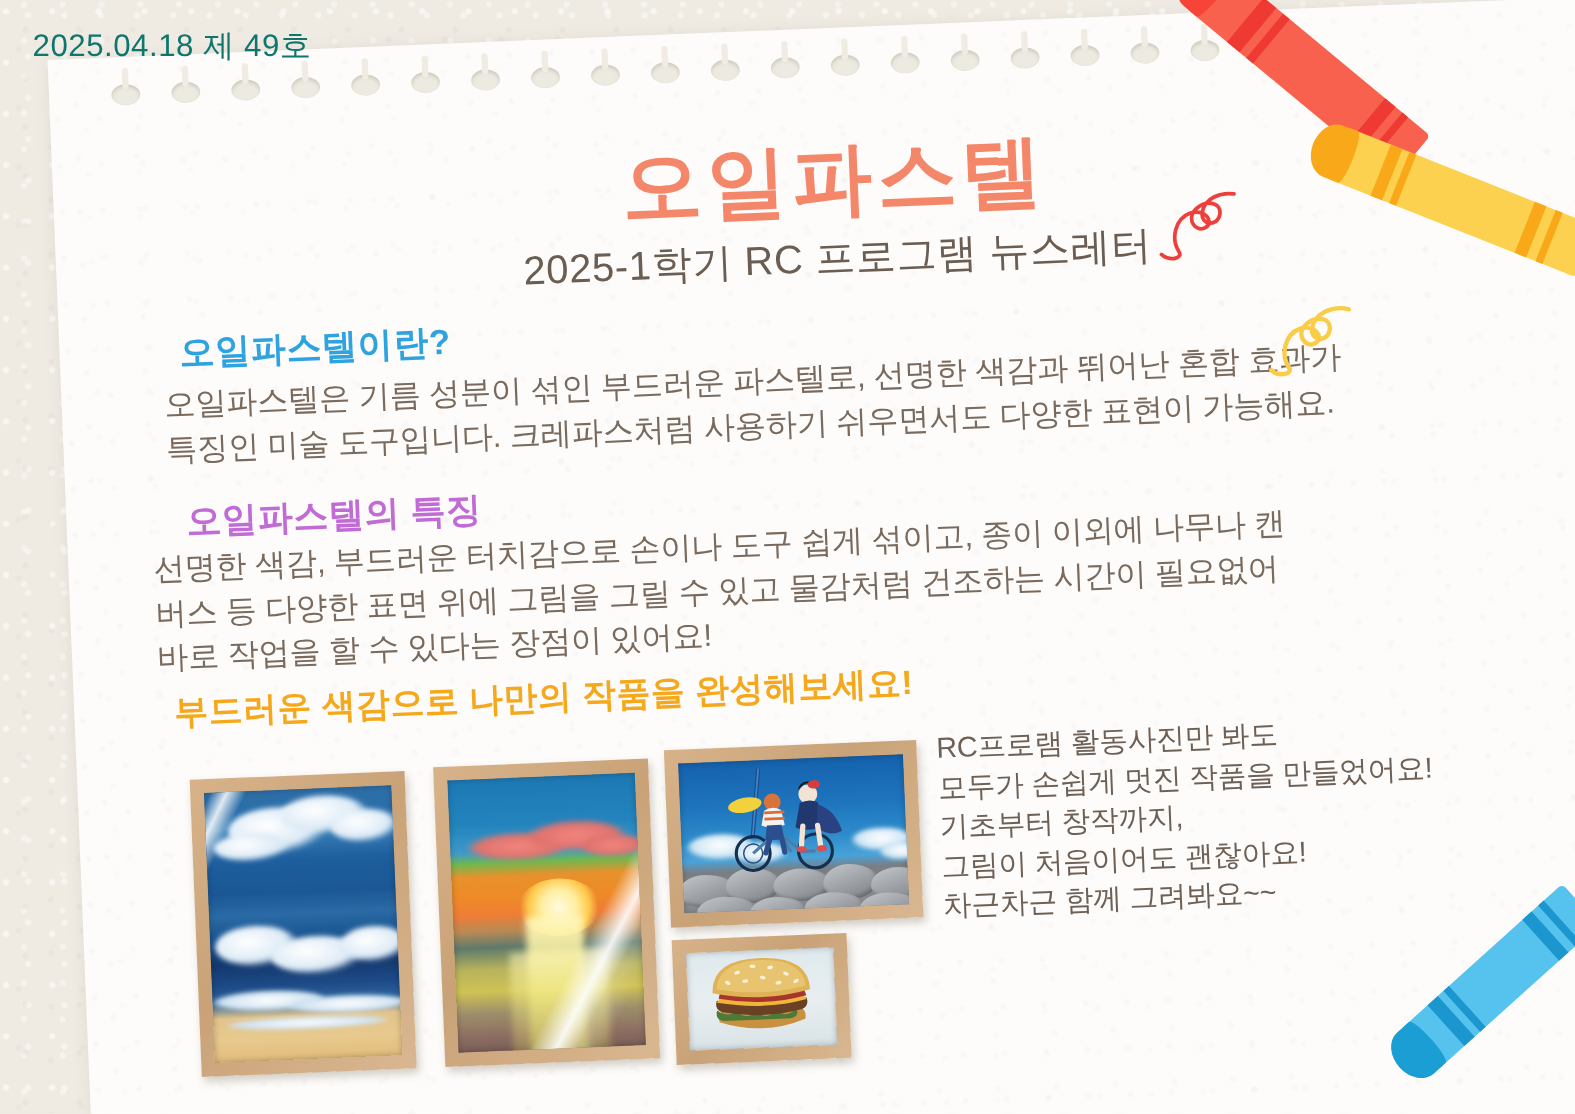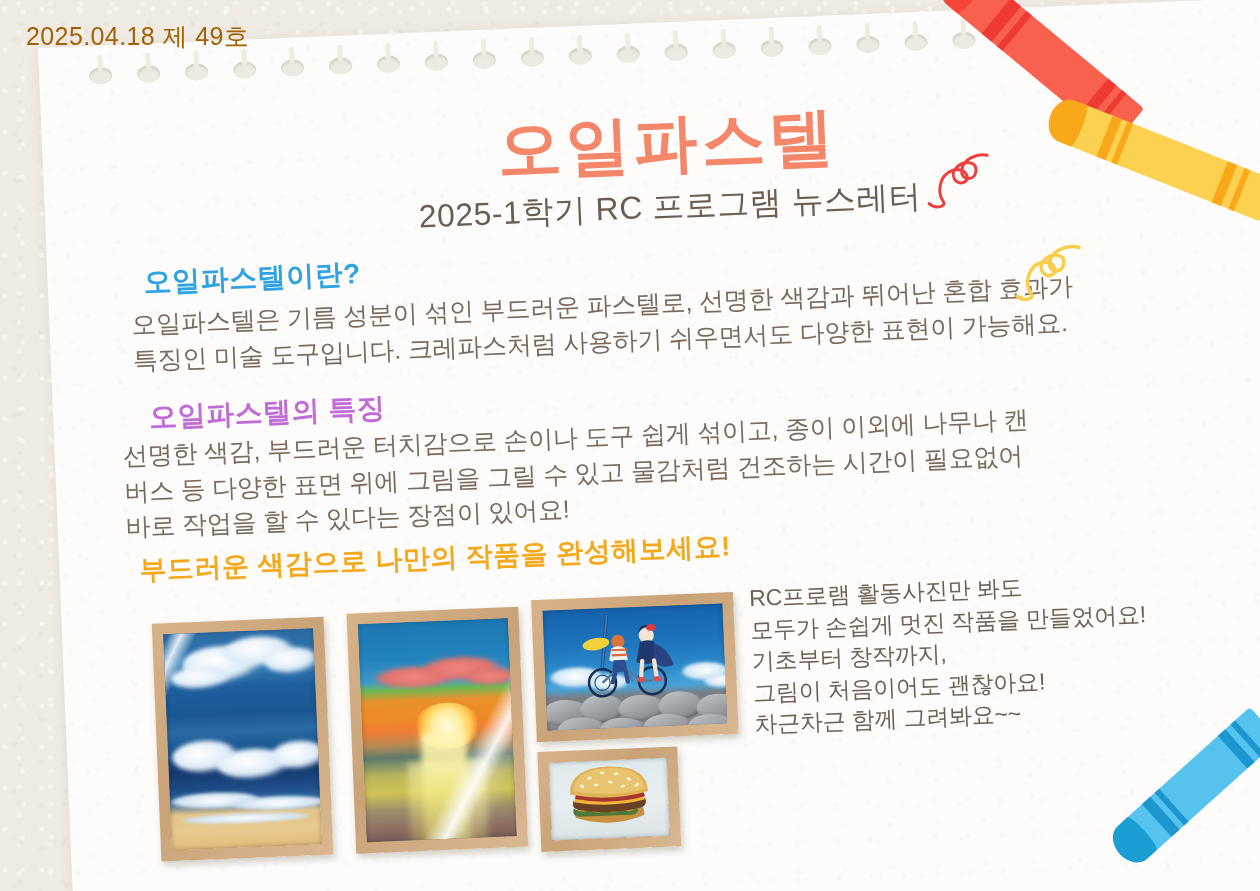--- a/index.html
+++ b/index.html
@@ -58,21 +58,21 @@
   .hole {
     width: 23px; height: 17px; border-radius: 50%;
     background: #edeae1;
     box-shadow: inset 0 2px 3px rgba(150,143,128,.35),
                 0 1px 0 rgba(255,255,255,.9);
   }
 
   
   #date-label {
     position: absolute; left: 26px; top: 20px;
-    font-size: 25px; color: #a16207; letter-spacing: .4px;
+    font-size: 25px; color: #0f766e; letter-spacing: .4px;
     white-space: nowrap;
   }
 
   
   #title {
     position: absolute; left: 0; right: 0; top: 78px;
     text-align: center;
     font-size: 64px; font-weight: bold;
     color: #f4876a;
     letter-spacing: 4px;

